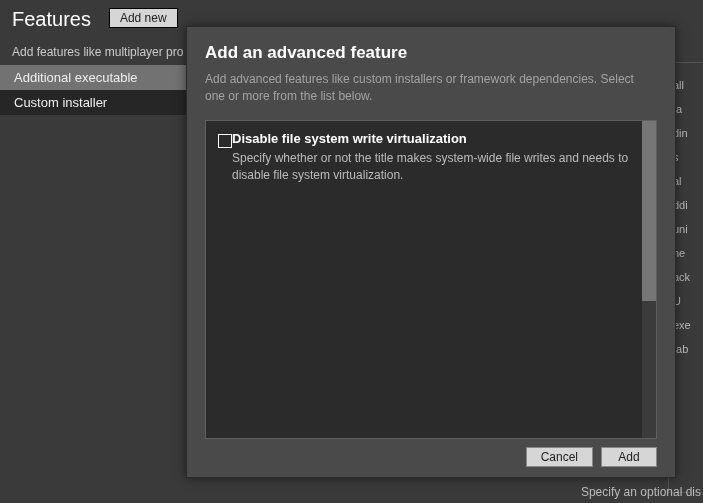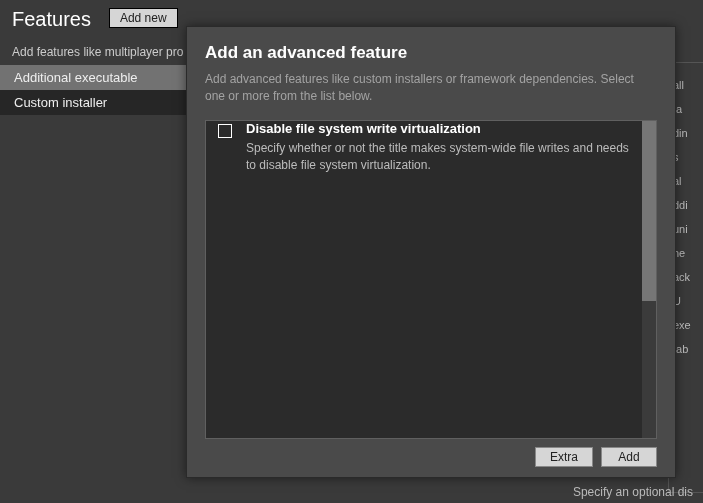--- a/index.html
+++ b/index.html
@@ -11,31 +11,31 @@
   .base-title { color: #fff; font-size: 20px; font-weight: 400; }
   .btn-addnew { background: #d6d6d6; color: #222; border: 1px solid #000000; padding: 2px 10px; font-size: 12px; cursor: pointer; }
   .base-sub { margin-top: 14px; color: #ccc; font-size: 12px; }
   .feature-list { margin-top: 6px; margin-left: -12px; width: 205px; }
   .fl-item { padding: 5px 14px; font-size: 13px; color: #eee; cursor: pointer; }
   .fl-item.sel { background: #727272; }
   .fl-item.dark { background: #262626; }
 
   .right-strip { position: absolute; right: 0; top: 62px; bottom: 10px; width: 35px; border: 1px solid #555; border-right: none; background: #3a3a3a; color: #bbb; font-size: 11px; padding: 4px 2px; overflow: hidden; }
   .right-strip div { margin: 12px 0 0 2px; white-space: nowrap; }
-  .right-strip-footer { position: absolute; bottom: 4px; right: 10px; color: #bbb; font-size: 12px; white-space: nowrap; }
+  .right-strip-footer { position: absolute; bottom: 4px; right: 2px; color: #bbb; font-size: 12px; white-space: nowrap; }
 
   
   .modal { position: absolute; left: 186px; top: 26px; width: 490px; height: 452px; background: #4a4a4a; border: 1px solid #2a2a2a; box-shadow: 0 0 10px rgba(0,0,0,.5); display: flex; flex-direction: column; padding: 16px 18px 10px 18px; }
   .modal-title { color: #fff; font-size: 17px; font-weight: 600; }
   .modal-sub { color: #a3a3a3; font-size: 12px; margin-top: 8px; line-height: 1.45; }
   .list-wrap { position: relative; flex: 1; margin-top: 14px; border: 1px solid #606060; background: #2b2b2b; overflow: hidden; }
   .scroll-track { position: absolute; right: 0; top: 0; bottom: 0; width: 14px; background: #3b3b3b; }
   .scroll-thumb { position: absolute; right: 0; top: 0; width: 14px; height: 180px; background: #767676; }
   .list-inner { position: absolute; left: 0; right: 14px; top: 0; bottom: 0; overflow: hidden; }
-  .row { display: flex; gap: 14px; padding: 0 12px; }
+  .row { display: flex; padding: 10px 12px; }
   .row.alt { background: #323232; }
   .row.base { background: #2b2b2b; }
   .chk { width: 14px; height: 14px; border: 1px solid #fff; margin-top: 3px; flex: none; display: flex; align-items: center; justify-content: center; font-size: 12px; color: #000; background: transparent; }
   .chk.checked { background: #fff; }
   .row-text { flex: 1; }
   .row-title { color: #fff; font-size: 13px; font-weight: 600; }
   .row-desc { color: #bcbcbc; font-size: 12px; margin-top: 4px; line-height: 1.45; }
 
   .modal-footer { display: flex; justify-content: flex-end; gap: 8px; margin-top: 8px; }
   .mbtn { background: #d6d6d6; color: #222; border: 1px solid #888; padding: 2px 14px; font-size: 12px; cursor: pointer; min-width: 56px; text-align: center; }
@@ -112,16 +112,16 @@
             <div class="row-desc">Specify whether or not the title makes system-wide registry writes</div>
           </div>
         </div>
       </div>
     <div class="scroll-track">
       <div class="scroll-thumb"></div>
     </div>
   </div>
 
   <div class="modal-footer">
-    <button class="mbtn">Extra</button>
+    <button class="mbtn">Cancel</button>
     <button class="mbtn">Add</button>
   </div>
 </div>
 
 </body></html>

